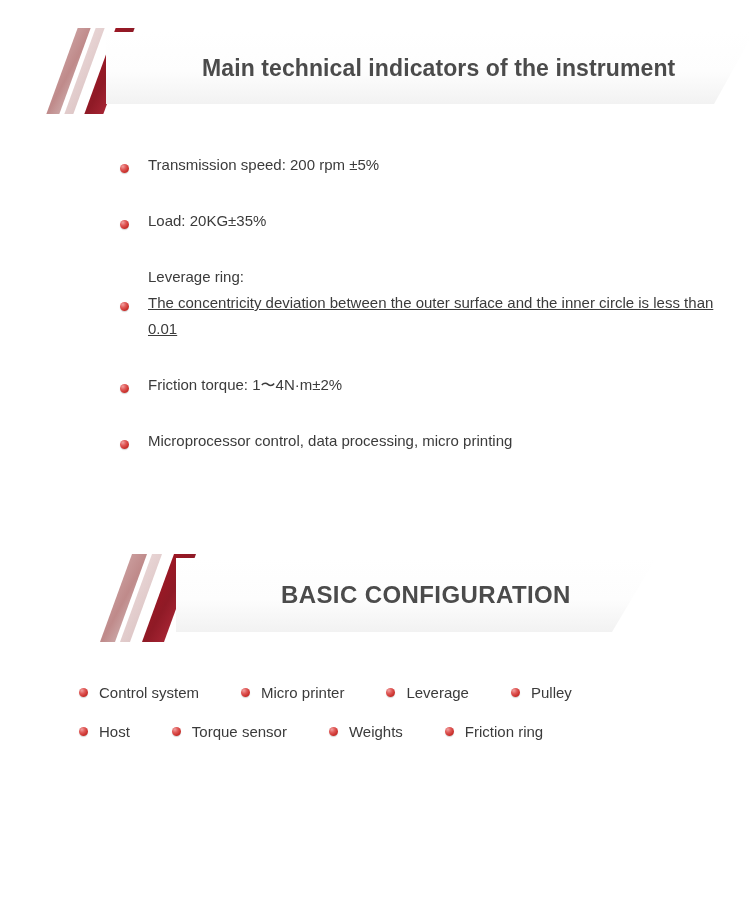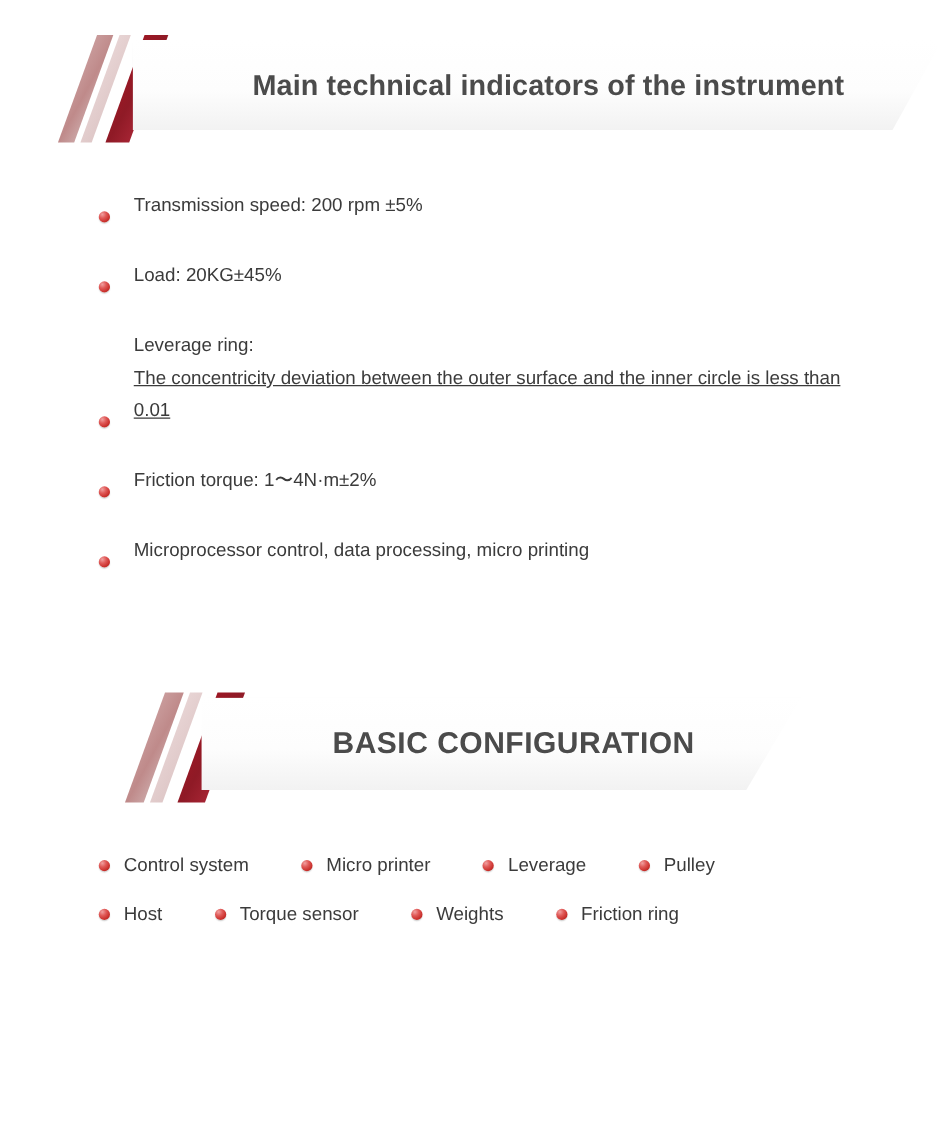--- a/index.html
+++ b/index.html
@@ -93,44 +93,44 @@
     clip-path: polygon(0 0, 100% 0, calc(100% - 44px) 100%, 0 100%);
     padding-left: 105px;
   }
   #header-two .banner-title {
     font-size: 24px;
     letter-spacing: .4px;
   }
   #header-two .slash-pale  { left: 4px;  width: 15px; }
   #header-two .slash-pale2 { left: 24px; width: 10px; }
   #header-two .slash-dark  { left: 46px; width: 22px; }
-  #header-two .banner-panel { left: 49px; }
+  #header-two .banner-panel { left: 64px; }
 
   
   .dot {
     flex: 0 0 auto;
     width: 9px;
     height: 9px;
     border-radius: 50%;
     background:
       radial-gradient(circle at 32% 28%, #f0a0a0 0%, #e05a58 34%, #c9302c 68%, #9d2420 100%);
     box-shadow: 0 1px 1px rgba(0,0,0,.18);
   }
 
   
   .spec-list {
     margin: 48px 0 0 0;
     padding: 0;
     list-style: none;
   }
   .spec-item {
     display: flex;
-    align-items: flex-end;
+    align-items: center;
     margin-bottom: 30px;
-    padding-left: 79px;
+    padding-left: 120px;
   }
   .spec-item .dot { margin-top: 7px; }
   .spec-text {
     margin-left: 19px;
     color: #3b3b3b;
     font-size: 15px;
     line-height: 26px;
     max-width: 575px;
   }
   .spec-text div { white-space: nowrap; }
@@ -178,21 +178,21 @@
   <li class="spec-item">
     <span class="dot"></span>
     <div class="spec-text">
       <div>Transmission speed: 200 rpm ±5%</div>
     </div>
   </li>
 
   <li class="spec-item">
     <span class="dot"></span>
     <div class="spec-text">
-      <div>Load: 20KG±45%</div>
+      <div>Load: 20KG±35%</div>
     </div>
   </li>
 
   <li class="spec-item">
     <span class="dot"></span>
     <div class="spec-text">
       <div>Leverage ring:</div>
       <div class="wrap">The concentricity deviation between the outer surface and the inner circle is less than 0.01</div>
     </div>
   </li>

